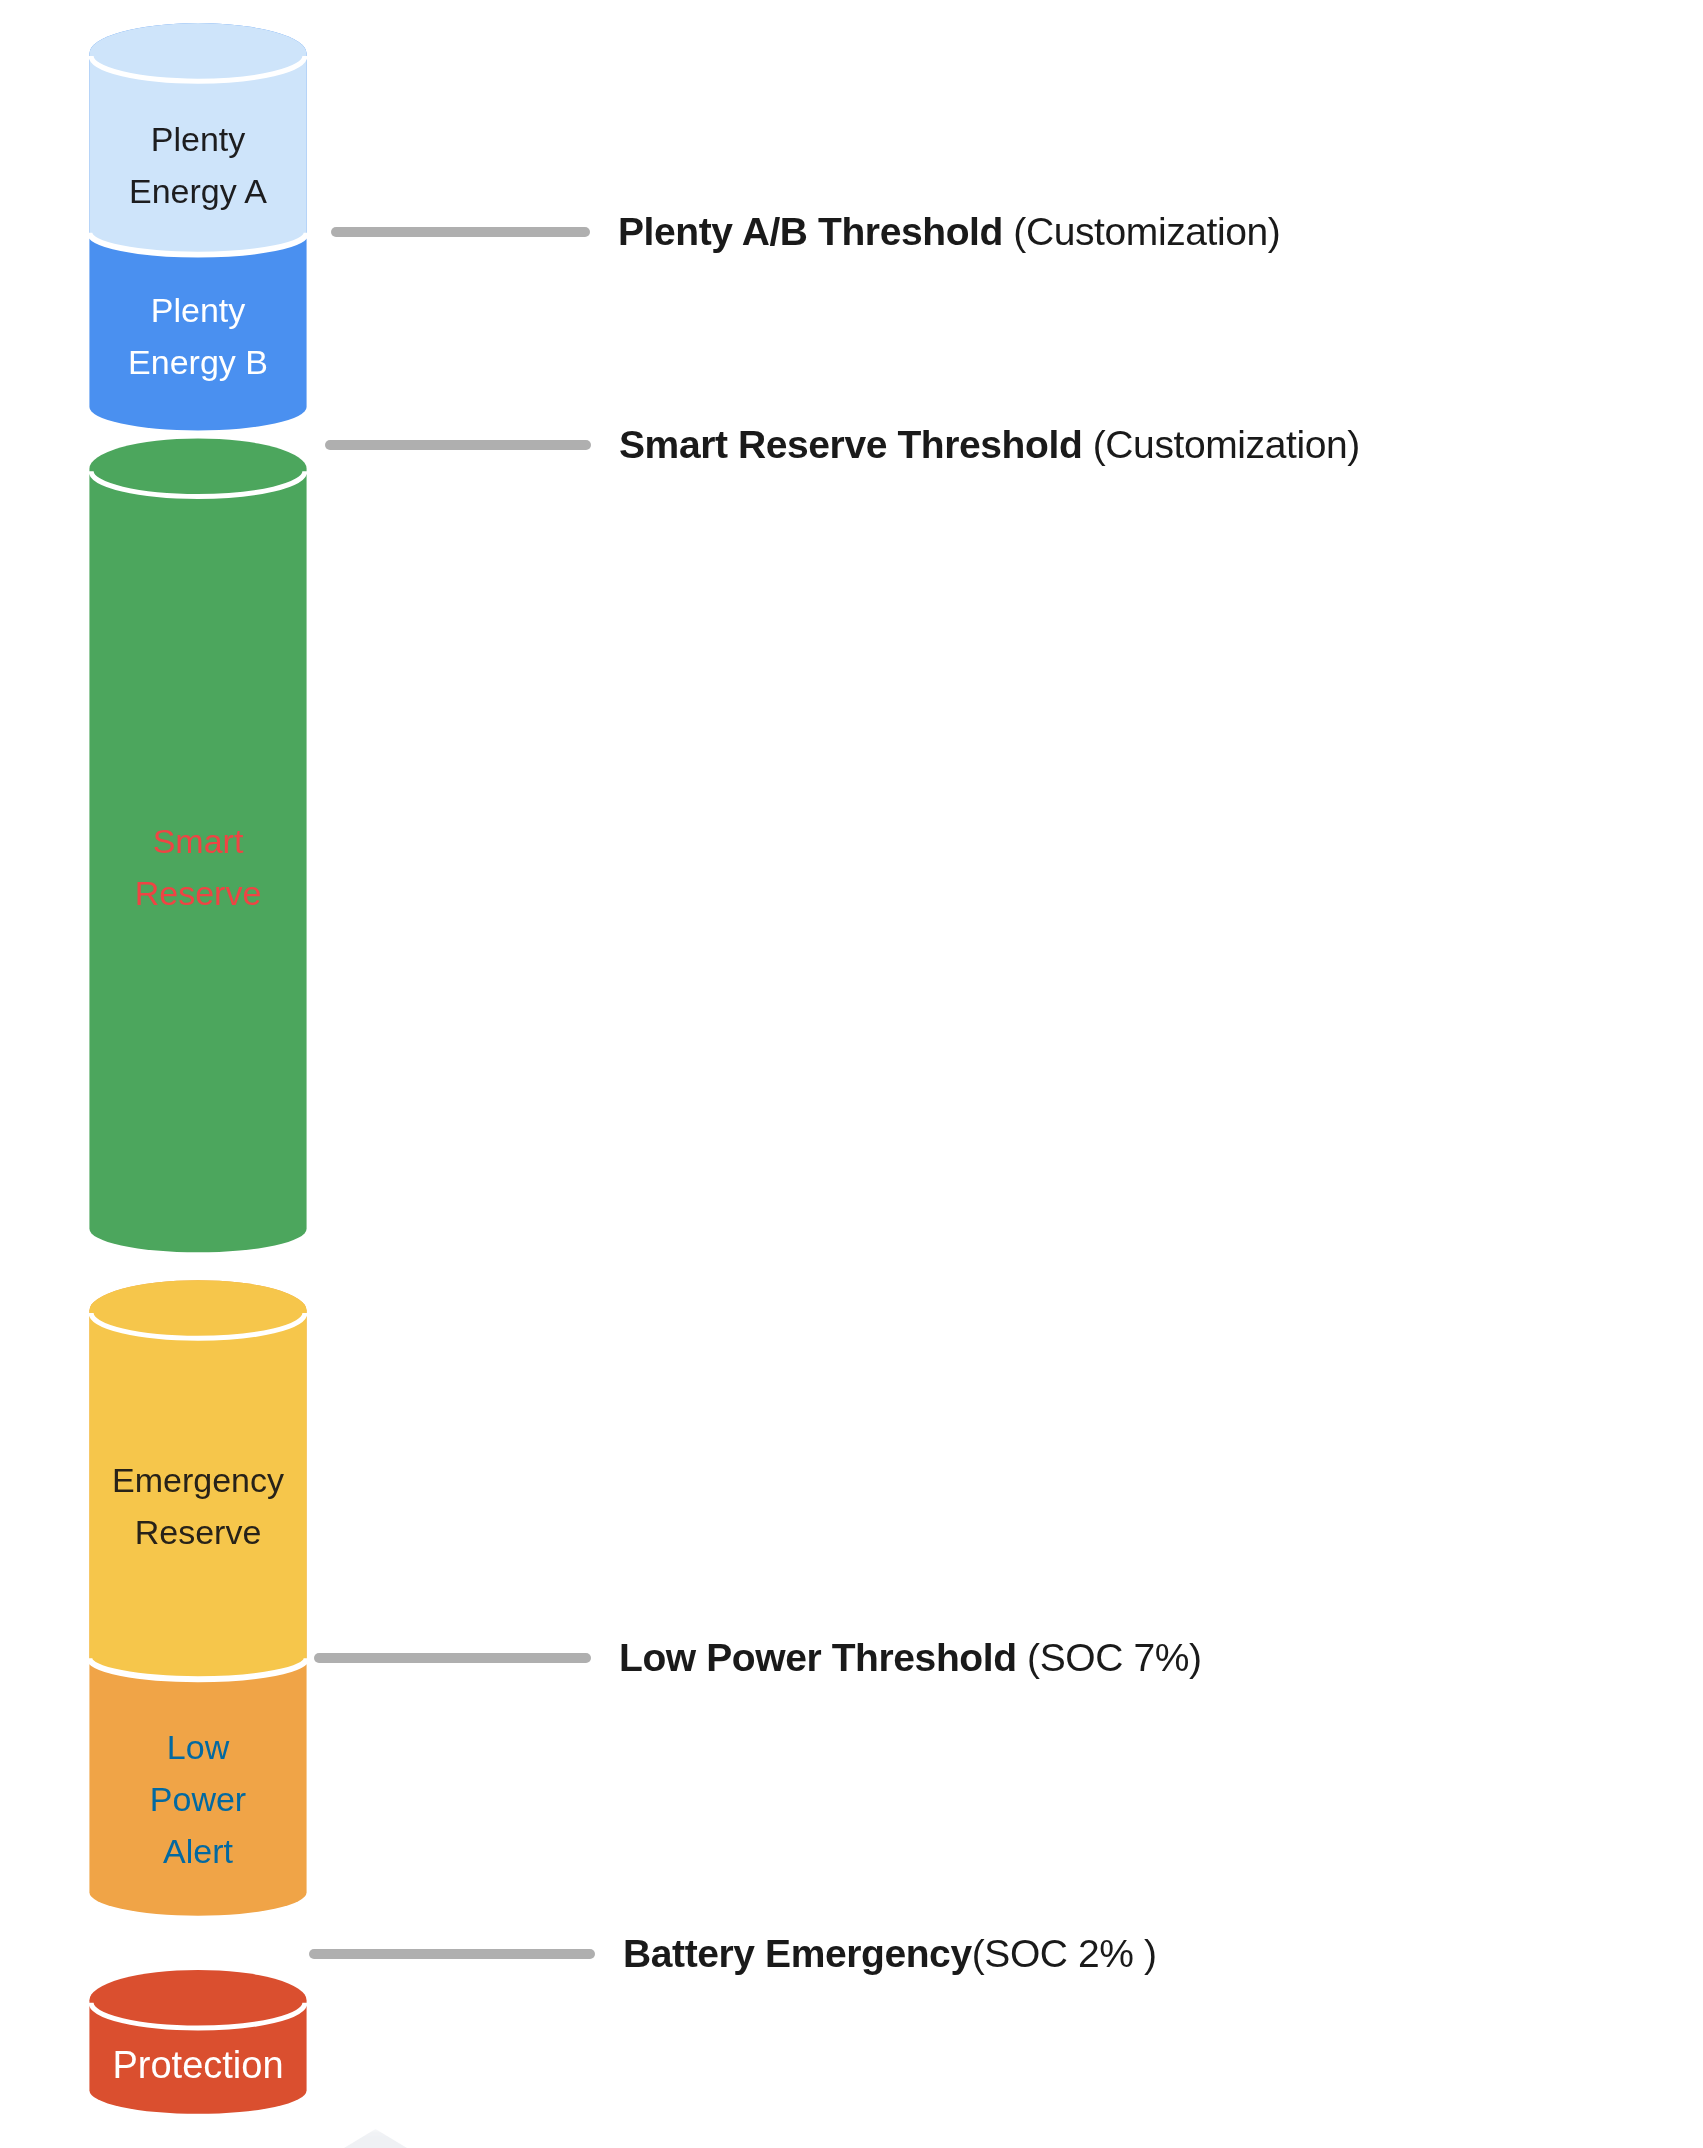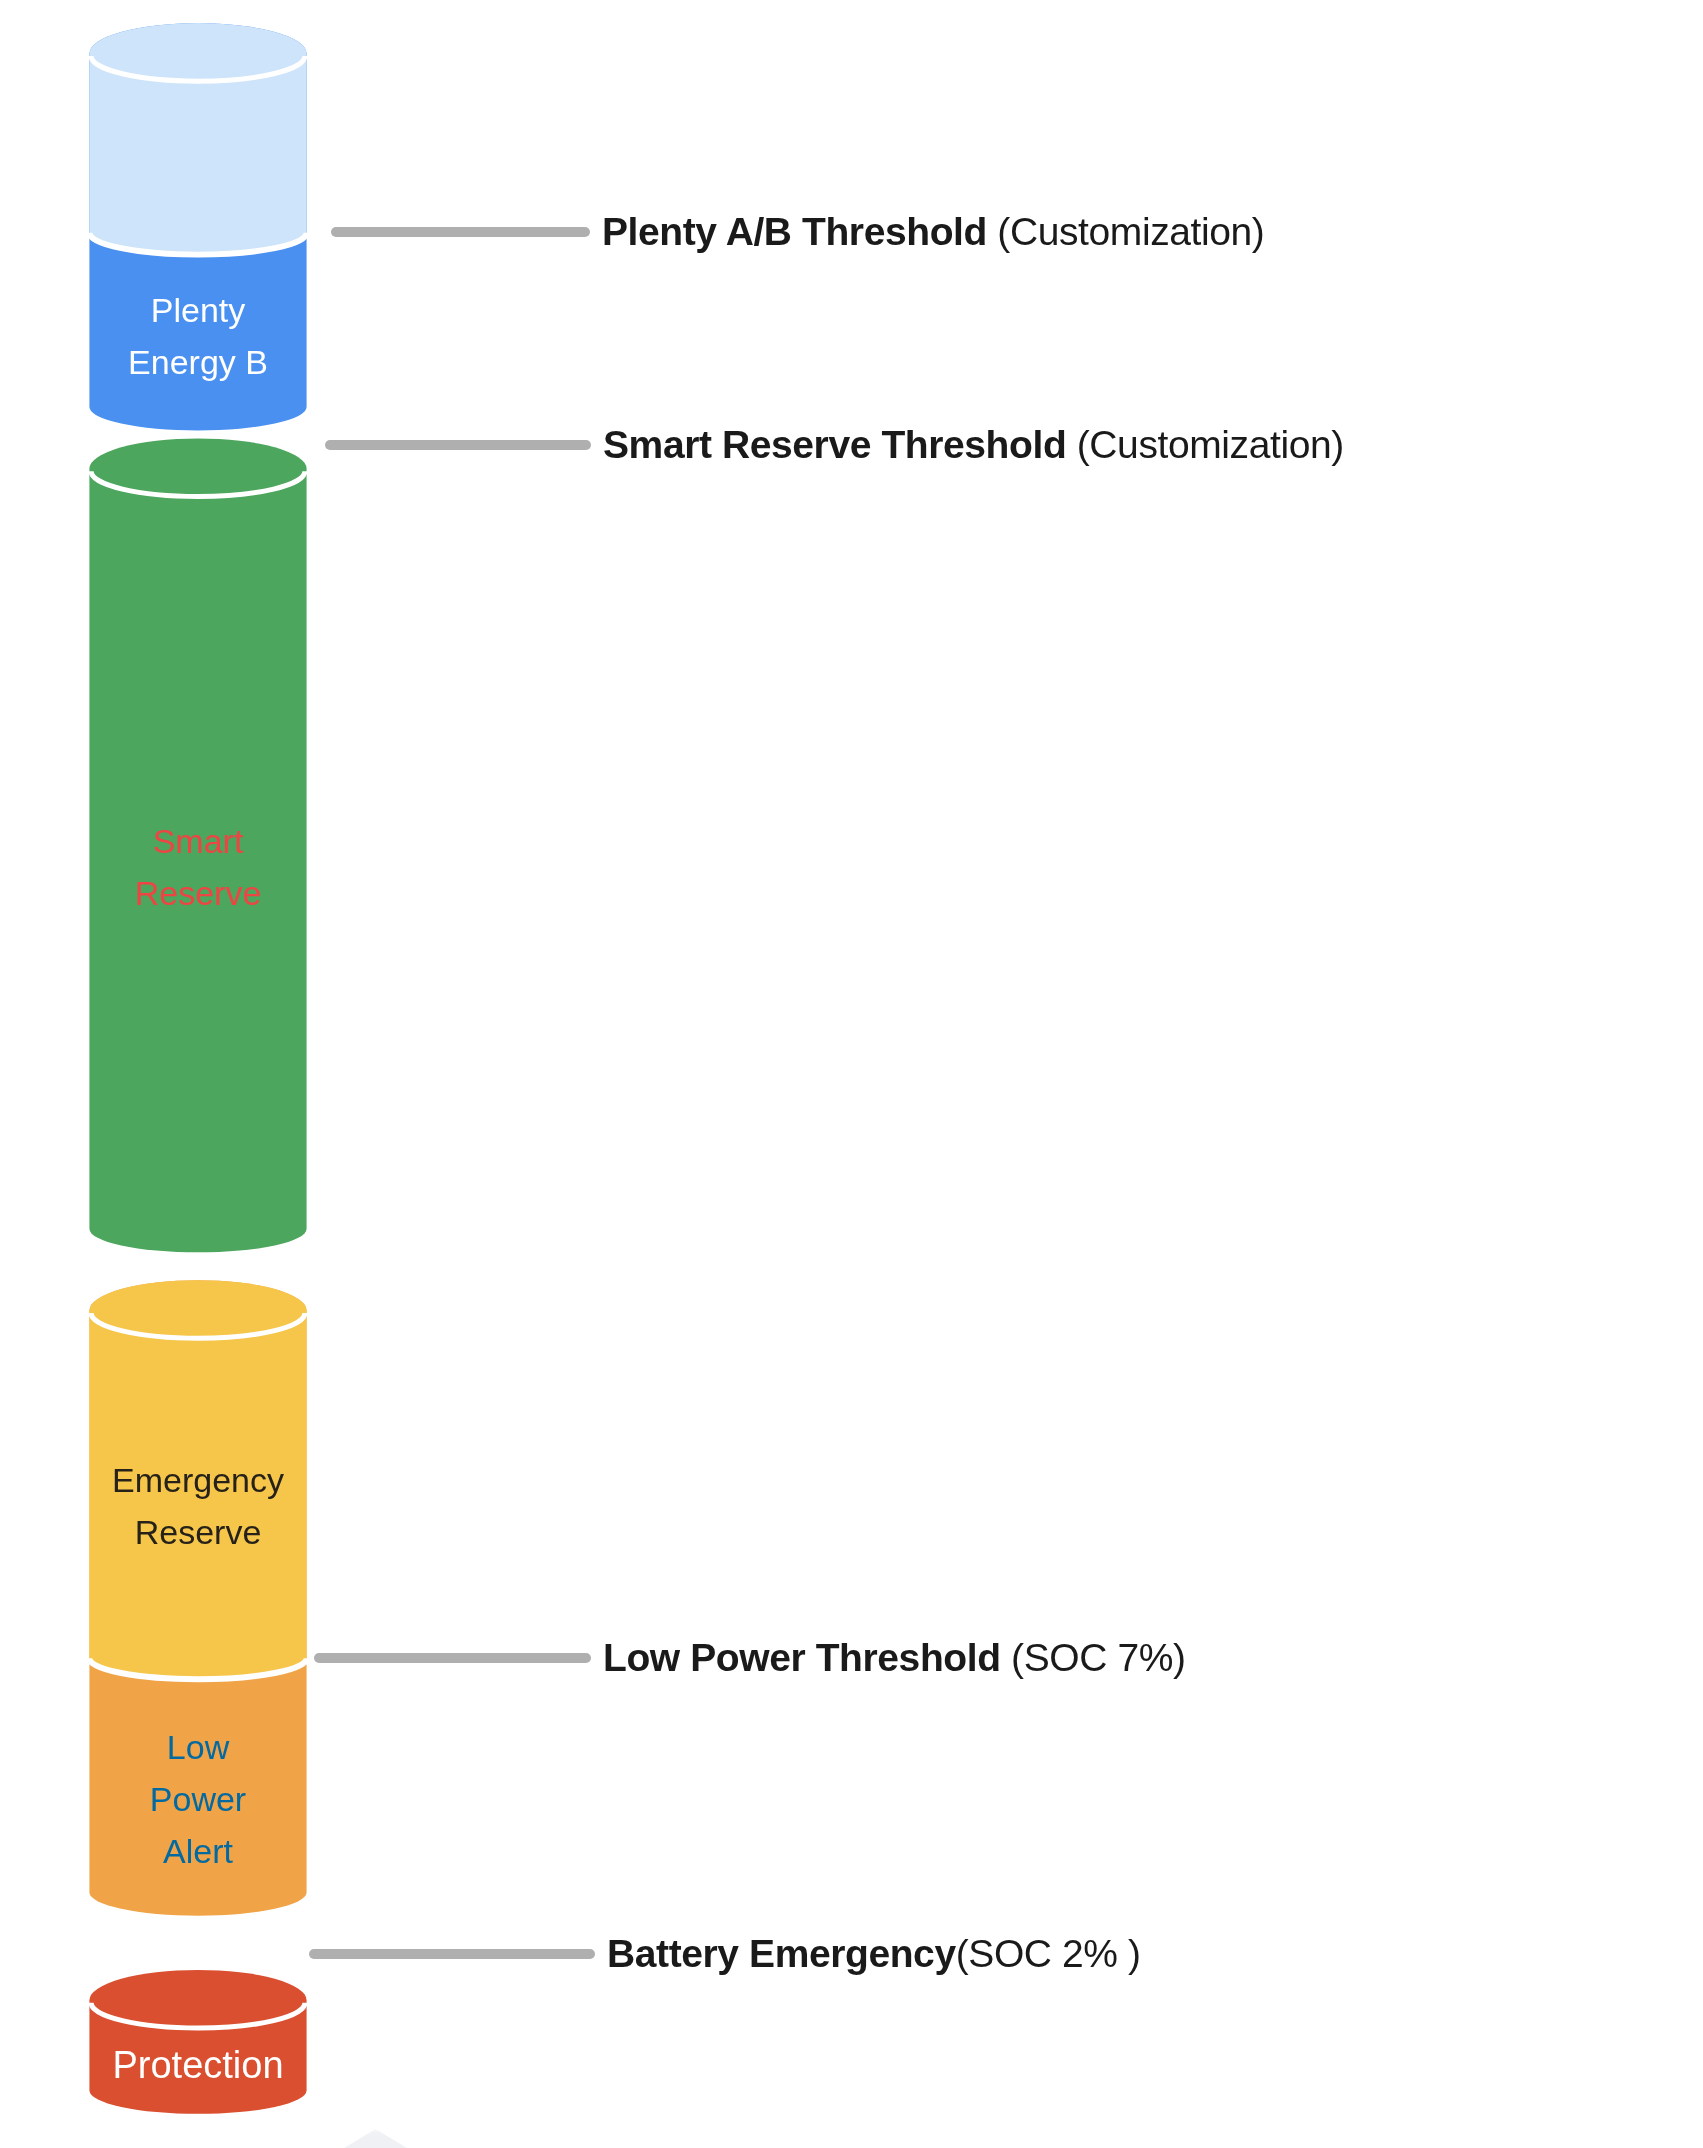--- a/index.html
+++ b/index.html
@@ -31,21 +31,21 @@
     white-space:nowrap;
   }
   .th-line{
     display:inline-block;
     height:10px;
     border-radius:5.9px;
     background:#AFAFAF;
     flex:0 0 auto;
   }
   .th-text{
-    margin-left:12px;
+    margin-left:28px;
     font-size:39px;
     color:#1A1A1A;
     letter-spacing:-0.4px;
     white-space:pre;
   }
   .th-text b{font-weight:700;}
   .th-text span{font-weight:400;}
   .artifact{
     position:absolute;
     left:291px;
@@ -62,20 +62,23 @@
 <body>
 
 <div class="canvas">
 
   <svg class="cyl" style="top:21px" width="234" height="415" viewBox="0 0 278 492">
     <path d="M10,38 A129,36 0 0 1 268,38 L268,458 A129,28 0 0 1 10,458 Z" fill="#4A90F0"></path>
     <path d="M10,38 A129,36 0 0 1 268,38 L268,251 A129,26 0 0 1 10,251 Z" fill="#CEE4FA"></path>
     <path d="M10,251 A129,26 0 0 0 268,251" fill="none" stroke="#FFFFFF" stroke-width="7"></path>
     <path d="M12,41 A127,30 0 0 0 266,41" fill="none" stroke="#FFFFFF" stroke-width="6"></path>
   </svg>
+  <div class="seg-label" style="top: 113px; color: rgb(29, 29, 31);">
+    <span class="wrap" style="max-width:160px">Plenty Energy A</span>
+  </div>
   <div class="seg-label" style="top: 284px; color: rgb(255, 255, 255);">
     <span class="wrap" style="max-width:160px">Plenty Energy B</span>
   </div>
 
   <svg class="cyl" style="top:435px" width="234" height="825" viewBox="0 0 278 978">
     <path d="M10,39 A129,36 0 0 1 268,39 L268,942 A129,28 0 0 1 10,942 Z" fill="#4CA65D"></path>
     <path d="M12,42 A127,30 0 0 0 266,42" fill="none" stroke="#FFFFFF" stroke-width="6"></path>
   </svg>
   <div class="seg-label" style="top: 815px; color: #ef4444;">
     <span class="wrap" style="max-width:143px">Smart Reserve</span>

